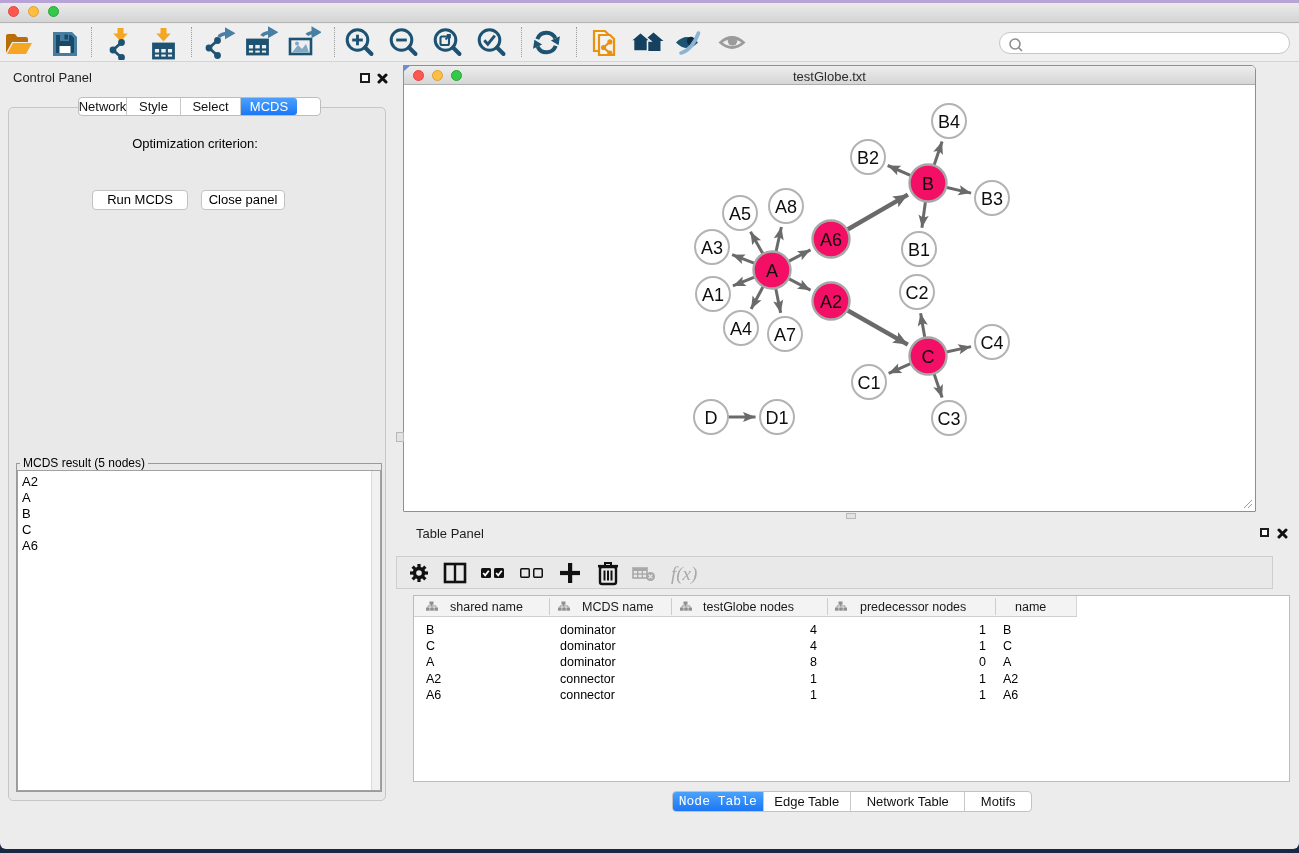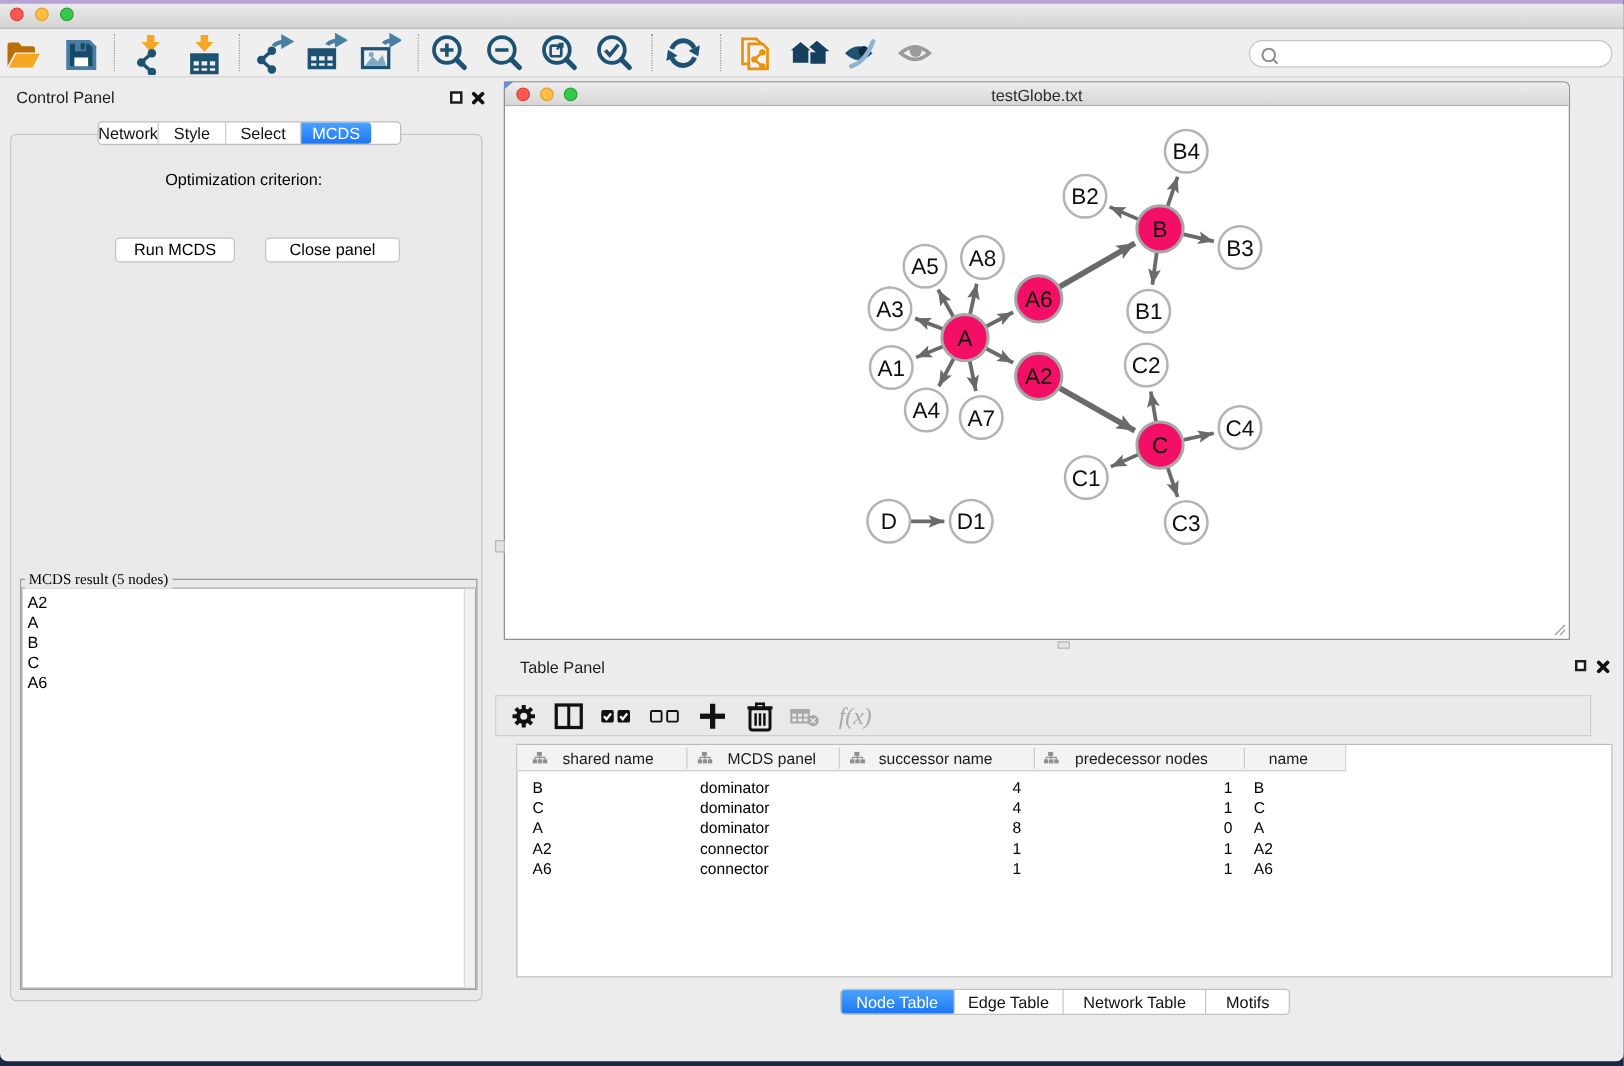--- a/index.html
+++ b/index.html
@@ -25,23 +25,23 @@
   #cp-float { left:360px; top:73px; width:10px; height:10px; border:2px solid #1c1c1c; background:#fff; }
   #cp-box { left:8px; top:107px; width:378px; height:694px; border:1px solid #c6c6c6; border-radius:5px; background:#e9e9e9; }
   #cp-tabs { left:78px; top:97px; width:243px; height:19px; background:#fff; border:1px solid #bdbdbd; border-radius:4px; display:flex; font-size:13px; color:#111; }
   #cp-tabs .tab { border-right:1px solid #c9c9c9; display:flex; align-items:center; justify-content:center; height:100%; }
   #cp-tabs .tab:last-child { border-right:none; border-radius:0 3px 3px 0; background:linear-gradient(#4ba2fd,#1b77f4); color:#fff; }
   #opt-label { left:8px; top:136px; width:330px; text-align:center; font-size:13px; color:#000;padding-left:44px; }
   #combo { left:43px; top:158px; width:311px; height:21px; background:#fff; border:1px solid #b2b2b2; border-radius:5px; font-size:13px; color:#000; line-height:19px; padding-left:13px; }
   #combo .cap { position:absolute; right:-1px; top:-1px; width:16px; height:21px; border-radius:0 5px 5px 0; background:linear-gradient(#4ea4fd,#146ff2); }
   .btn { position:absolute; height:20px; background:#fff; border:1px solid #c3c3c3; border-radius:4px; font-size:13px; color:#000; text-align:center; line-height:18px; }
   #btn-run { left:92px; top:190px; width:96px; }
-  #btn-close { left:212px; top:190px; width:108px; }
+  #btn-close { left:201px; top:190px; width:84px; }
   #grp { left:16px; top:463px; width:366px; height:329px; border:1px solid #9a9a9a; }
-  #grp-label { left:20px; top:456px; font-size:12px; color:#000; background:#e9e9e9; padding:0 3px;font-family:Liberation Serif, serif; }
+  #grp-label { left:20px; top:456px; font-size:12px; color:#000; background:#e9e9e9; padding:0 3px; }
   #grp-list { left:17px; top:470px; width:364px; height:321px; background:#fff; border:1px solid #a2a2a2; font-size:13px; line-height:16px; padding:3px 0 0 4px; color:#000; }
   #grp-scroll { left:371px; top:471px; width:9px; height:319px; background:#f1f1f1; border-left:1px solid #dadada; }
   
   #statusbar { left:0; top:815px; width:1299px; height:34px; background:#ededed; border-top:1px solid #d6d6d6; }
   #st-btn { position:absolute; left:9px; top:9px; width:27px; height:20px; border:1px solid #b5b5b5; border-radius:2px; background:#fafafa; }
   #mem-btn { position:absolute; left:1213px; top:8px; width:73px; height:22px; border:1px solid #c0c0c0; background:#f1f1f1; font-size:12px; color:#000; }
   
   #iframe { left:403px; top:65px; width:853px; height:447px; background:#fff; border:1px solid #8f8f8f; border-radius:5px 5px 1px 1px;padding-left:47px; }
   #if-title { position:absolute; left:0; top:0; width:100%; height:19px; background:linear-gradient(#ededed,#d6d6d6); border-bottom:1px solid #adadad; border-radius:4px 4px 0 0; }
   #if-title .l1 { left:9px;  top:4px; background:#fc5850; border:1px solid #e1443e; }
@@ -52,21 +52,21 @@
   #tp-title { left:416px; top:526px; font-size:13px; color:#1e1e1e; }
   #tp-float { left:1260px; top:528px; width:9px; height:9px; border:2px solid #1c1c1c; background:#fff; }
   #tp-toolbar { left:396px; top:556px; width:877px; height:33px; background:#e9e9e9; border:1px solid #cecece; }
   #tbl { left:413px; top:595px; width:877px; height:187px; background:#fff; border:1px solid #bcbcbc; }
   #tbl-head { position:absolute; left:0; top:0; width:663px; height:21px; background:#f3f3f3; border-bottom:1px solid #cfcfcf; border-right:1px solid #d6d6d6; font-size:12.5px; color:#1a1a1a; }
   .hsep { position:absolute; top:2px; height:17px; width:1px; background:#cccccc; }
   .cell { position:absolute; font-size:12.5px; color:#000; }
   
   #bt-tabs { left:672px; top:791px; width:360px; height:21px; background:#fff; border:1px solid #c2c2c2; border-radius:4px; display:flex; font-size:13px; color:#111; }
   #bt-tabs .tab { border-right:1px solid #c9c9c9; display:flex; align-items:center; justify-content:center; height:100%; }
-  #bt-tabs .tab:first-child { border-radius:3px 0 0 3px; background:linear-gradient(#4ba2fd,#1b77f4); color:#fff; }
+  #bt-tabs .tab:first-child { border-radius:3px 0 0 3px; background:linear-gradient(#4ba2fd,#1b77f4); color:#fff;font-family:Liberation Mono, monospace; }
   #bt-tabs .tab:last-child { border-right:none; }
 </style>
 </head>
 <body>
 <div id="purple" class="abs"></div>
 <div id="win" class="abs">
   <div id="titlebar" class="abs">
     <div class="light l1"></div>
       <div class="light l2"></div>
       <div class="light l3"></div>
@@ -400,22 +400,22 @@
       <svg style="position:absolute;left:421px;top:5px" width="12" height="11">
           <g fill="#8f8f8f">
             <rect x="3.5" y="0.5" width="4" height="3.2"></rect>
             <rect x="0" y="6.5" width="3.6" height="3.2"></rect>
             <rect x="4.2" y="6.5" width="3.6" height="3.2"></rect>
             <rect x="8.4" y="6.5" width="3.6" height="3.2"></rect>
           </g>
           <path d="M5.5,3 v2 M2,6.5 v-1.6 h8 v1.6 M6,6.5 v-1.6" stroke="#8f8f8f" stroke-width="0.9" fill="none"></path>
         </svg>
       <div style="position:absolute;left:36px;top:3.5px">shared name</div>
-      <div style="position:absolute;left:168px;top:3.5px">MCDS panel</div>
-      <div style="position:absolute;left:289px;top:3.5px">successor name</div>
+      <div style="position:absolute;left:168px;top:3.5px">MCDS name</div>
+      <div style="position:absolute;left:289px;top:3.5px">testGlobe nodes</div>
       <div style="position:absolute;left:446px;top:3.5px">predecessor nodes</div>
       <div style="position:absolute;left:601px;top:3.5px">name</div>
       <div class="hsep" style="left:135px"></div>
       <div class="hsep" style="left:257px"></div>
       <div class="hsep" style="left:413px"></div>
       <div class="hsep" style="left:581px"></div>
     </div>
     <div class="cell" style="left:12px;top:26.5px">B</div>
     <div class="cell" style="left:146px;top:26.5px">dominator</div>
     <div class="cell" style="left:300px;top:26.5px;width:103px;text-align:right">4</div>

